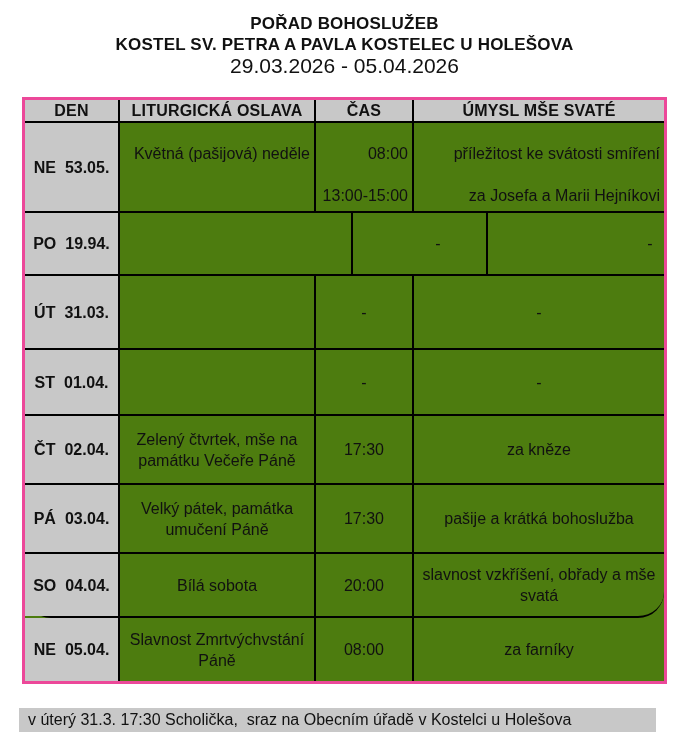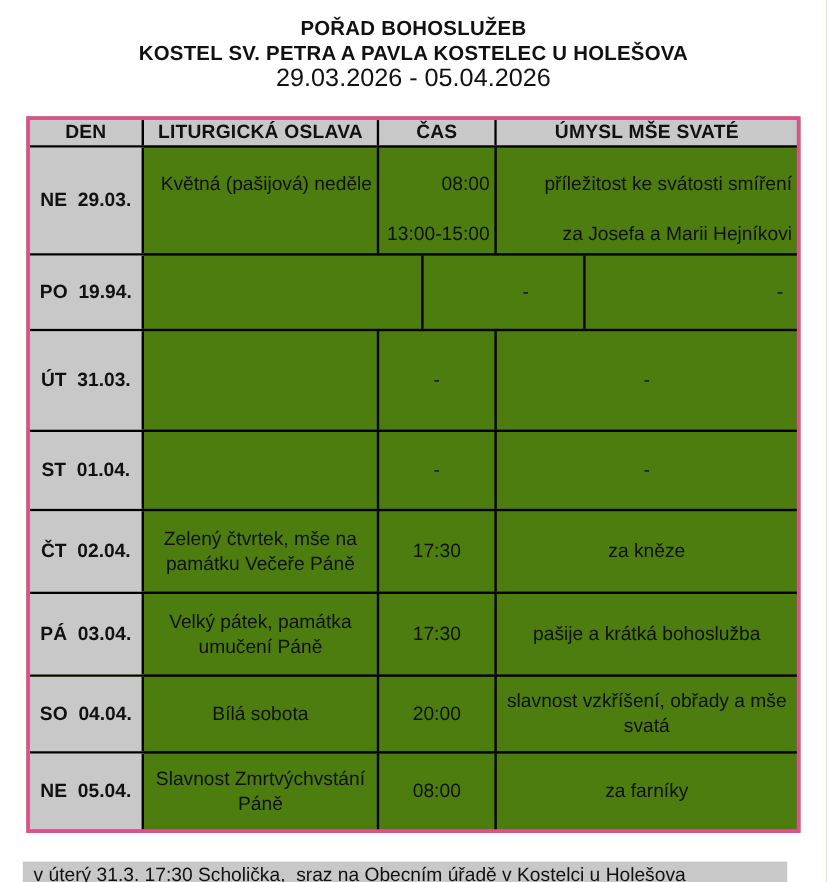--- a/index.html
+++ b/index.html
@@ -27,25 +27,25 @@
   }
   .cell:last-child { border-right:none; }
 
   .thead { height:23px; }
   .thead .cell { background:#c8c8c8; font-weight:bold; padding:0 2px; letter-spacing:0.2px; }
 
   .day { background:#c8c8c8; font-weight:bold; gap:9px; }
 
   .r1 { height:90px; }
   .r2 { height:63px;gap:37px; }
-  .r3 { height:84px; }
+  .r3 { height:74px; }
   .r4 { height:66px; }
   .r5 { height:69px; }
   .r6 { height:69px; }
-  .r7 { height:64px; }
+  .r7 { height:64px;border-radius:26px; }
   .r8 { height:63px; }
 
   .two {
     flex-direction:column; justify-content:space-between;
     align-items:flex-end; padding:20px 4px 5px;
   }
   .two span { display:block; }
 
   .note {
     margin:24px 0 0 19px; width:637px; height:24px; box-sizing:border-box;
@@ -67,21 +67,21 @@
   <div class="trow thead">
     <div class="cell">DEN</div>
     <div class="cell">LITURGICKÁ OSLAVA</div>
     <div class="cell">ČAS</div>
     <div class="cell">ÚMYSL MŠE SVATÉ</div>
   </div>
 
   <div class="trow r1">
     <div class="cell day">
       <span>NE</span>
-      <span>29.03.</span>
+      <span>53.05.</span>
     </div>
     <div class="cell two">
       <span>Květná (pašijová) neděle</span>
       <span></span>
     </div>
     <div class="cell two">
       <span>08:00</span>
       <span>13:00-15:00</span>
     </div>
     <div class="cell two">

